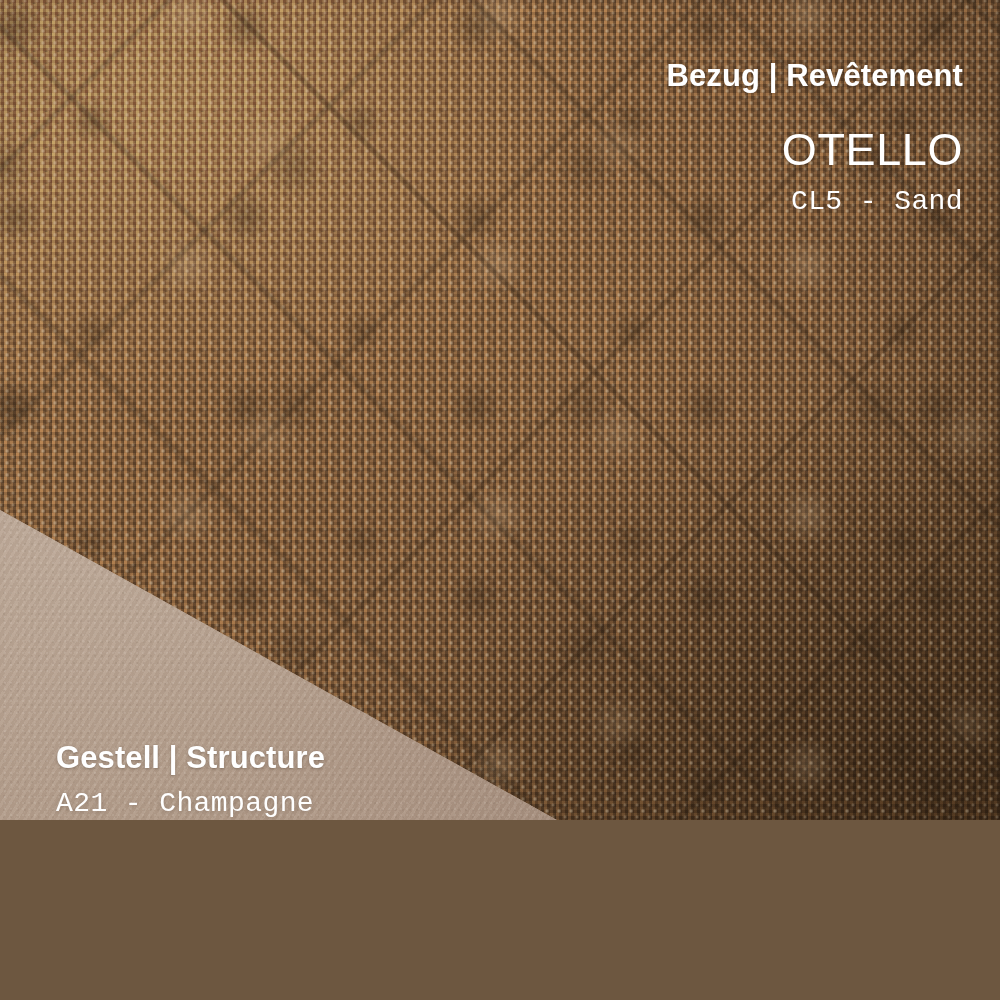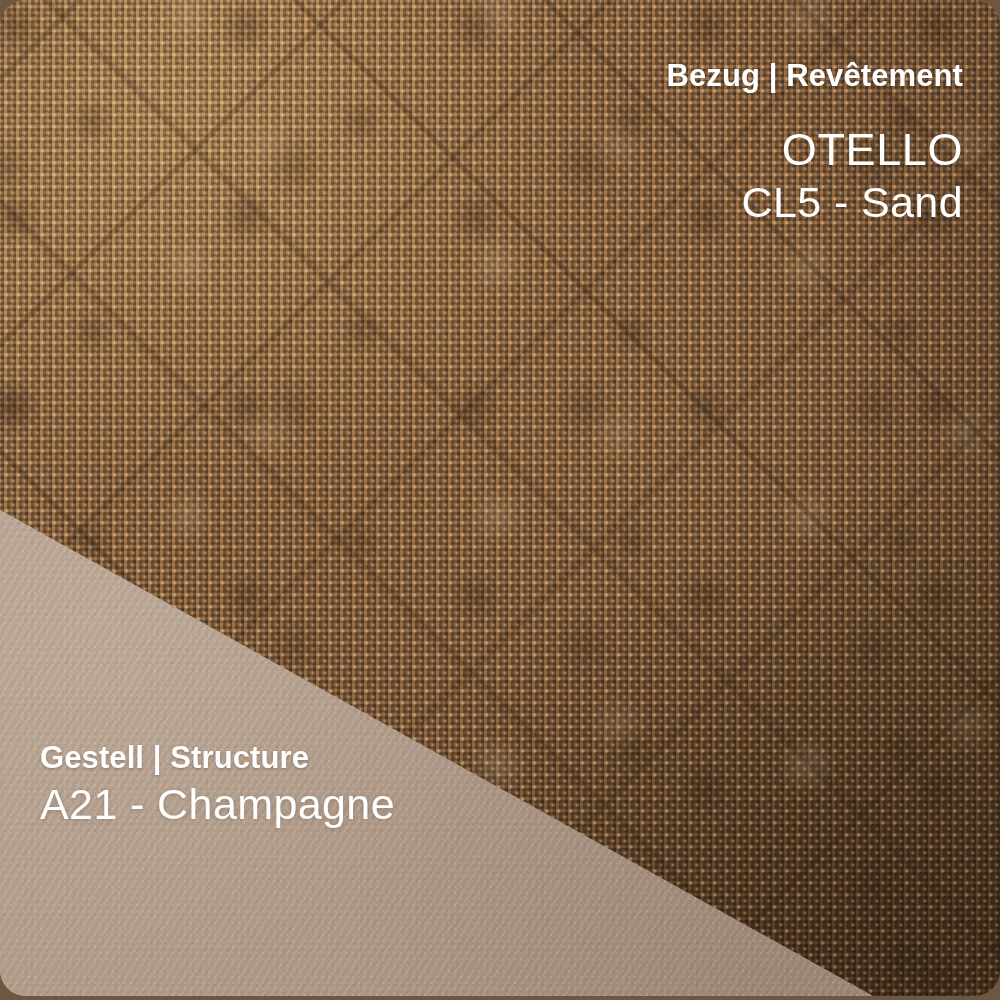--- a/index.html
+++ b/index.html
@@ -6,23 +6,22 @@
   * { margin:0; padding:0; box-sizing:border-box; }
   html, body {
     width:1000px; height:1000px;
     font-family:"Liberation Sans", sans-serif;
     background:#6d5740;
     overflow:hidden;
   }
 
   #swatch-card {
     position:relative;
-    width:1000px; height:996px;
+    width:1000px; height:820px;
     overflow:hidden;
-    border-radius:26px;
   }
 
   
   #upholstery-swatch {
     position:absolute; inset:0;
     background-color:#7c6449;
   }
 
   
   .fab-wash {
@@ -131,21 +130,21 @@
   
   #upholstery-info {
     position:absolute;
     right:37px; top:56px;
     text-align:right;
     color:#ffffff;
     z-index:5;
   }
   #structure-info {
     position:absolute;
-    left:40px; top:738px;
+    left:56px; top:738px;
     text-align:left;
     color:#ffffff;
     z-index:5;
   }
 
   .kicker {
     font-weight:bold;
     font-size:31px;
     line-height:40px;
     letter-spacing:0.1px;
@@ -155,25 +154,26 @@
   .material-name {
     font-weight:normal;
     font-size:45px;
     line-height:52px;
     letter-spacing:0.6px;
     white-space:nowrap;
     text-shadow:0 1px 4px rgba(40,28,16,0.26);
   }
   .material-code {
     font-weight:300;
-    font-size:43px;
+    font-size:28px;
     line-height:52px;
     letter-spacing:0.4px;
     white-space:nowrap;
     text-shadow:0 1px 4px rgba(40,28,16,0.22);
+    font-family:Liberation Mono, monospace;
   }
   #upholstery-info .material-name { margin-top:28px; }
   #structure-info  .material-name { margin-top:42px; }
   .divider-pipe { font-weight:bold; }
 </style>
 </head>
 <body>
 
 <div id="swatch-card">
 

